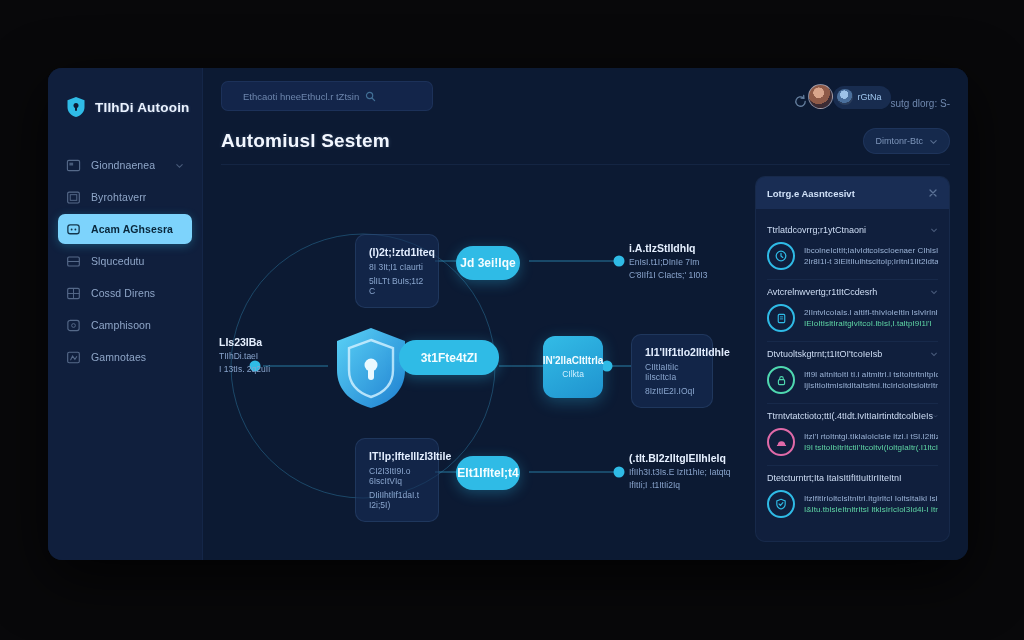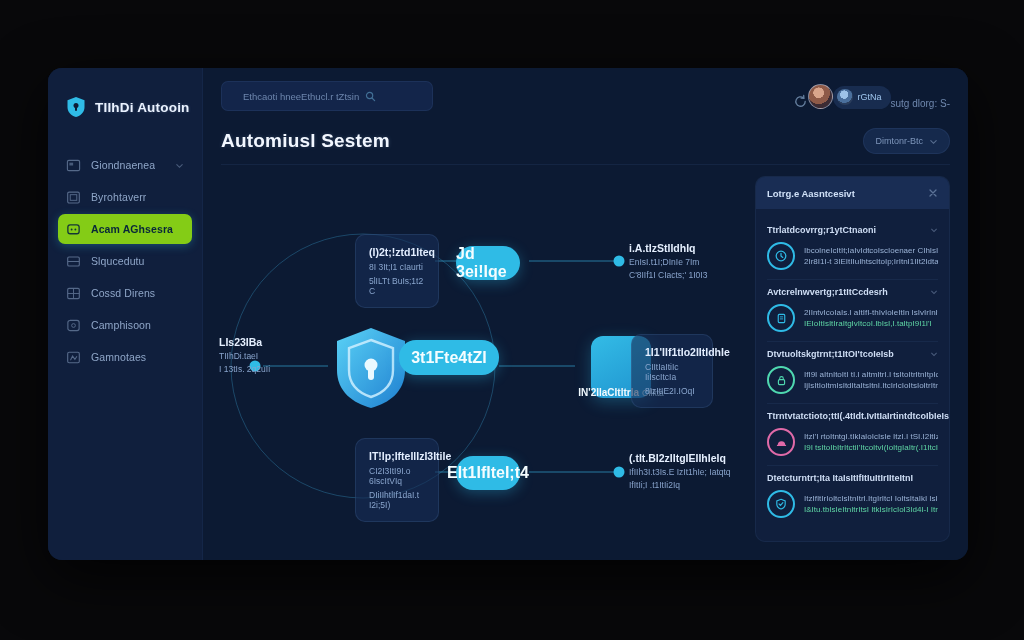--- a/index.html
+++ b/index.html
@@ -34,21 +34,21 @@
   .nav-item {
     display:flex; align-items:center; gap:10px;
     height:30px; padding:0 8px; border-radius:7px;
     position:relative;
   }
   .nav-item .ico { width:15px; height:15px; flex:0 0 15px; opacity:.55; }
   .nav-label {
     font-size:10.5px; color:#8fa6c8; white-space:nowrap; overflow:hidden;
     filter:blur(.35px); letter-spacing:.1px;
   }
-  .nav-item.active { background:#84cc16; box-shadow:0 2px 10px rgba(47,192,232,.3); }
+  .nav-item.active { background:#7dd3fc; box-shadow:0 2px 10px rgba(47,192,232,.3); }
   .nav-item.active .nav-label { color:#08263a; font-weight:600; filter:blur(.3px); }
   .nav-item.active .ico { opacity:.9; }
   .nav-chev { position:absolute; right:8px; width:9px; height:9px; opacity:.45; }
 
   
   .main { flex:1; height:100%; background:#0c1a33; position:relative; }
 
   .topbar { height:56px; display:flex; align-items:center; padding:0 18px 0 18px; }
   .search {
     width:212px; height:30px; border-radius:7px;
@@ -95,25 +95,25 @@
 
   .node {
     position:absolute; display:flex; flex-direction:column;
     justify-content:center; align-items:center;
   }
   .pill {
     background:#2fbbe6; border-radius:17px;
     box-shadow:0 3px 14px rgba(47,187,230,.32);
     display:flex; align-items:center; justify-content:center;
   }
-  .pill .t { font-size:16px; color:#f4fdff; font-weight:600; filter:blur(.4px); }
+  .pill .t { font-size:12px; color:#f4fdff; font-weight:600; filter:blur(.4px); }
   .sqnode {
     background:linear-gradient(150deg,#33bce6,#1f93cf);
     border-radius:12px; box-shadow:0 4px 16px rgba(47,187,230,.3);
-    display:flex; flex-direction:row; align-items:flex-end; justify-content:center; gap:3px;margin-left:48px;
+    display:flex; flex-direction:column; align-items:center; justify-content:center; gap:3px;
   }
   .sqnode .t { font-size:10px; color:#f2fbff; font-weight:600; filter:blur(.4px); }
   .sqnode .s { font-size:8.5px; color:#cdeeff; filter:blur(.45px); }
   .card {
     background:rgba(23,45,85,.62); border:1px solid rgba(110,165,230,.14);
     border-radius:10px; padding:11px 13px;
     display:flex; flex-direction:column; gap:4px;
   }
   .card .h { font-size:10.5px; color:#e3eeff; font-weight:700; filter:blur(.4px); }
   .card .l { font-size:8.5px; color:#8aa6ce; filter:blur(.45px); }
@@ -130,21 +130,21 @@
   .panel-head {
     height:30px; background:rgba(45,80,140,.30);
     display:flex; align-items:center; padding:16px 11px;justify-content:space-between;
   }
   .panel-title { font-size:9.5px; color:#cfe0f7; font-weight:600; filter:blur(.4px); }
   .panel-x { margin-left:auto; width:10px; height:10px; opacity:.5; }
   .panel-body { padding:9px 11px; display:flex; flex-direction:column; }
   .sec { padding:7px 0 9px 0; border-bottom:1px solid rgba(110,160,230,.08); }
   .sec:last-child { border-bottom:none; }
   .sec-head { display:flex; align-items:center; }
-  .sec-title { font-size:9px; color:#cfdef5; font-weight:700; filter:blur(.4px); }
+  .sec-title { font-size:9px; color:#cfdef5; font-weight:400; filter:blur(.4px); }
   .sec-chev { margin-left:auto; width:8px; height:8px; opacity:.45; }
   .sec-row { display:flex; align-items:center; gap:9px; margin-top:7px; }
   .sec-circ { width:28px; height:28px; border-radius:50%; flex:0 0 28px;
     display:flex; align-items:center; justify-content:center; }
   .sec-txt { display:flex; flex-direction:column; gap:2px; min-width:0; }
   .sec-l1 { font-size:8px; color:#9bb3d6; filter:blur(.45px); white-space:nowrap; overflow:hidden; }
   .sec-l2 { font-size:8px; filter:blur(.45px); white-space:nowrap; overflow:hidden; }
 </style>
 </head>
 <body>

